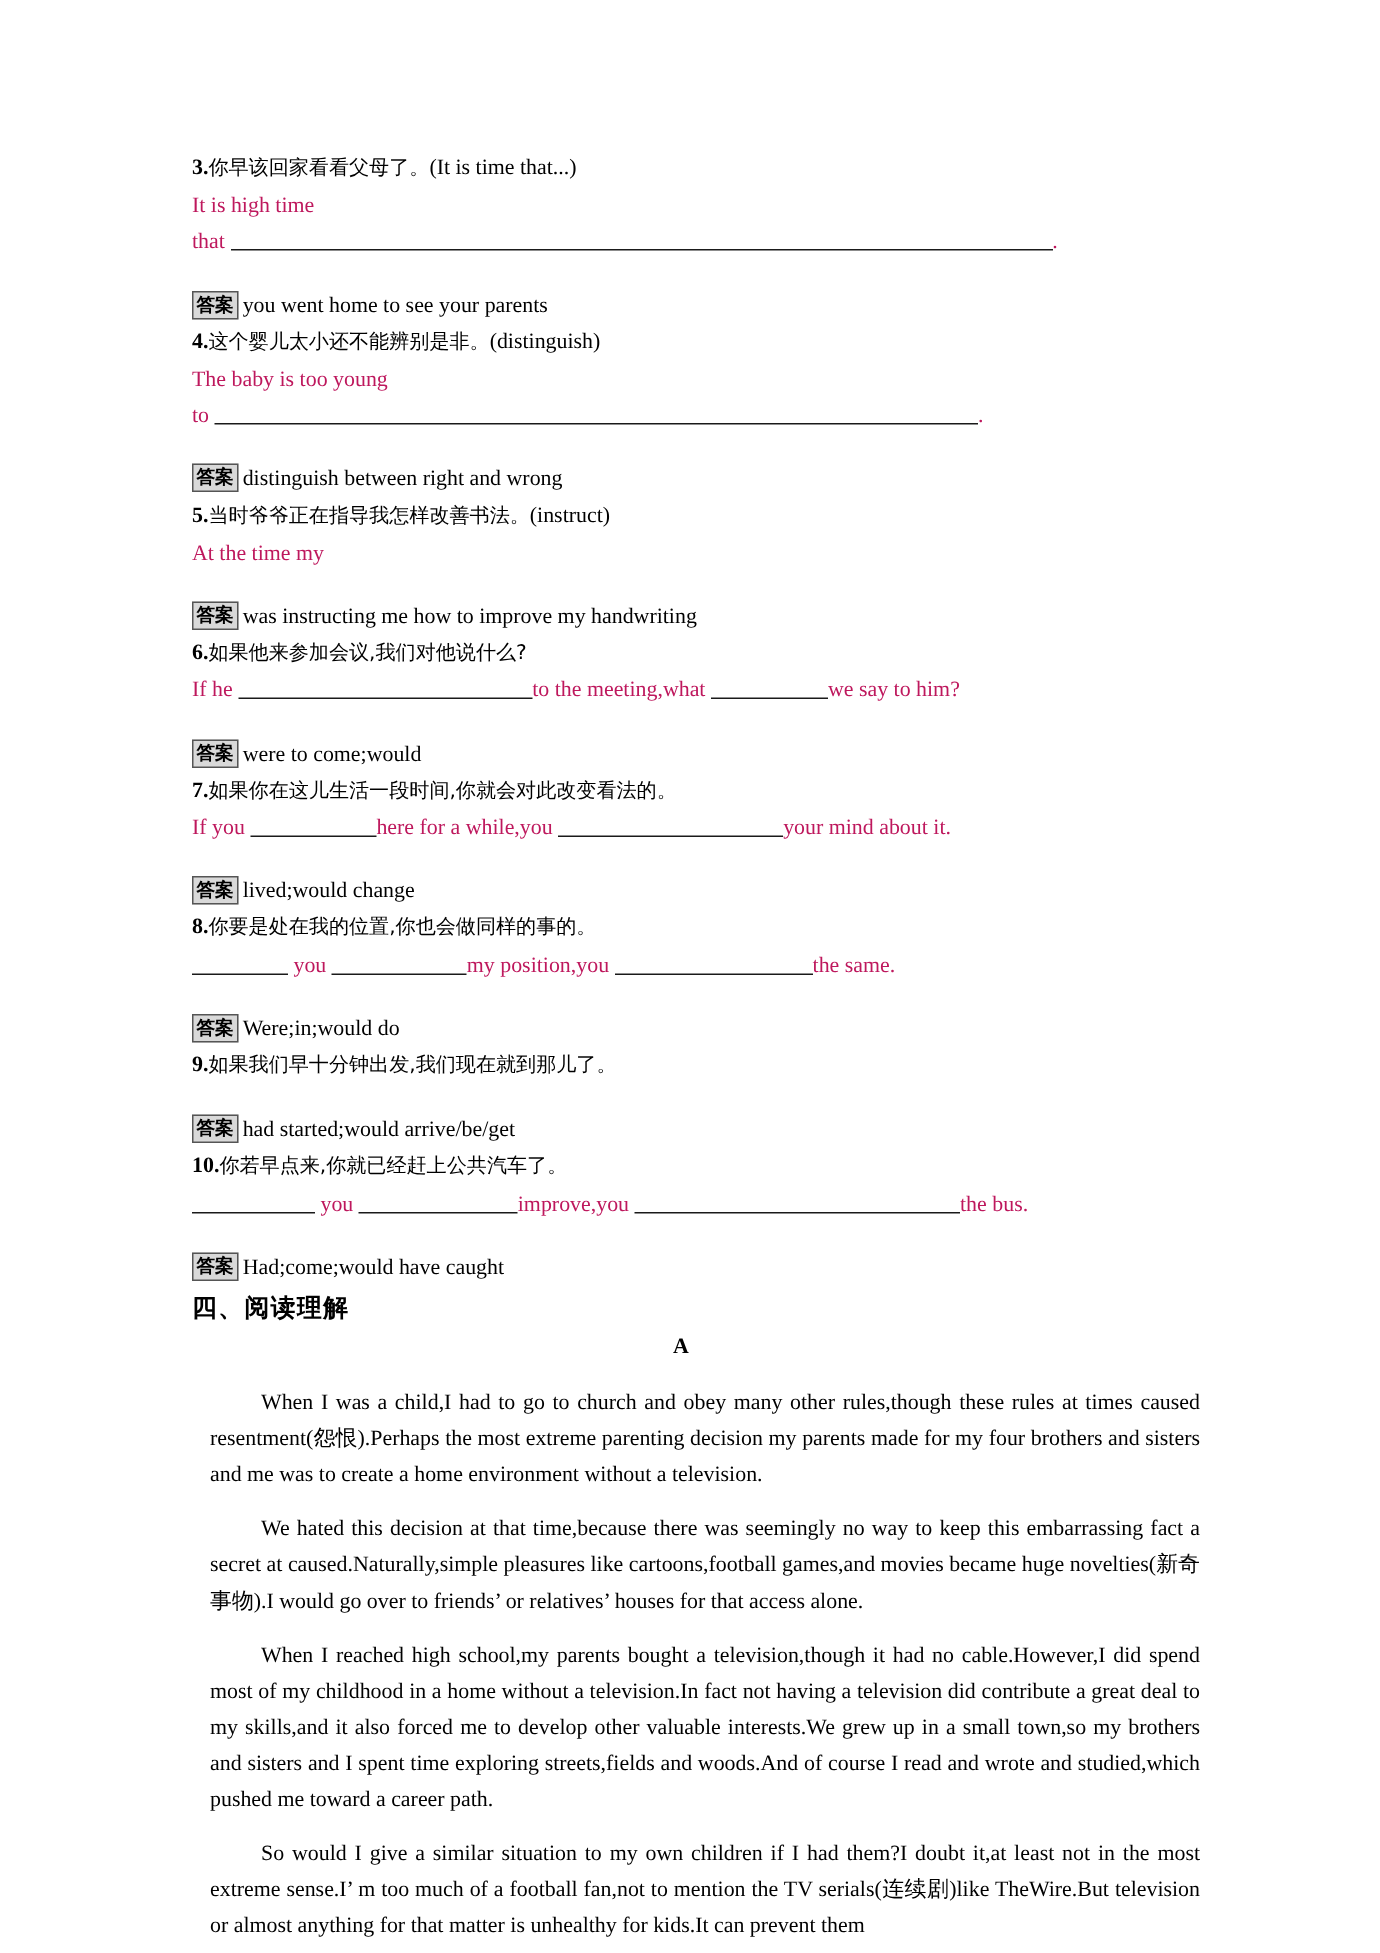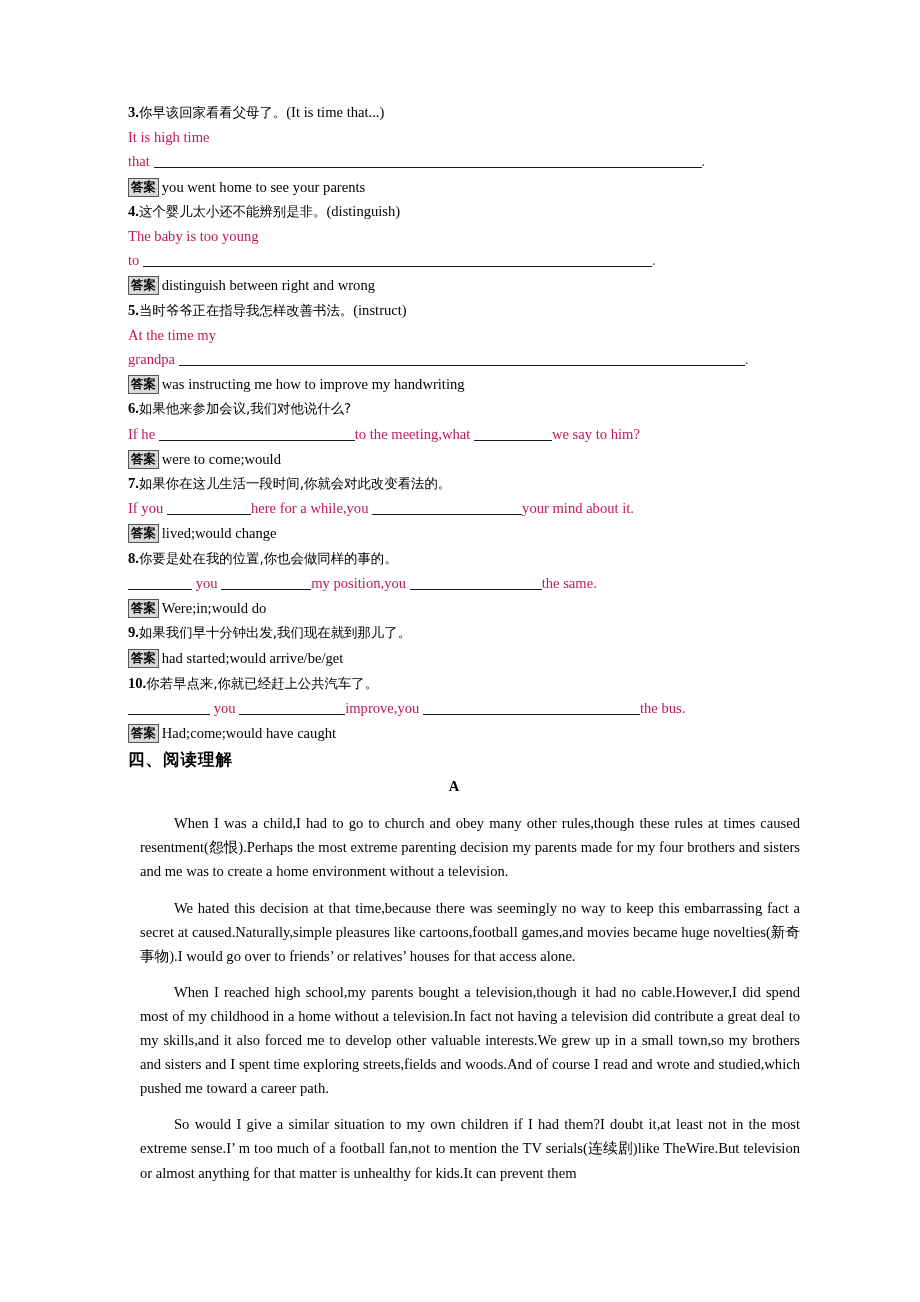--- a/index.html
+++ b/index.html
@@ -37,21 +37,21 @@
   .cn {
     font-family: "DejaVu Sans", "Liberation Sans", sans-serif;
     font-size: 13.4px;
   }
   
   .ans-line {
     font-size: 14.6px;
     line-height: 24.2px;
     white-space: nowrap;
     display: block;
-    margin-top: 1px;
+    margin-top: 18px;
   }
   .ans-tag {
     display: inline-block;
     background: #d9d9d9;
     border: 1px solid #555;
     font-family: "DejaVu Sans", "Liberation Sans", sans-serif;
     font-weight: bold;
     font-size: 12.4px;
     line-height: 14px;
     padding: 1px 2px 2px 2px;
@@ -108,21 +108,20 @@
       </div>
       <div class="exercise sp-q">
         <div class="q-title"><span class="q-num">4.</span><span class="cn">这个婴儿太小还不能辨别是非。</span><span>(distinguish)</span></div>
         <div class="line">The baby is too young</div>
         <div class="line"><span>to</span> <span class="blank" style="width: 509px;"></span><span>.</span></div>
         <div class="ans-line"><span class="ans-tag">答案</span><span class="ans-text">distinguish between right and wrong</span></div>
       </div>
       <div class="exercise sp-q">
         <div class="q-title"><span class="q-num">5.</span><span class="cn">当时爷爷正在指导我怎样改善书法。</span><span>(instruct)</span></div>
         <div class="line">At the time my</div>
-        <div class="line"><span>grandpa</span> <span class="blank" style="width: 566px;"></span><span>.</span></div>
         <div class="ans-line"><span class="ans-tag">答案</span><span class="ans-text">was instructing me how to improve my handwriting</span></div>
       </div>
       <div class="exercise sp-q">
         <div class="q-title"><span class="q-num">6.</span><span class="cn">如果他来参加会议,我们对他说什么?</span></div>
         <div class="line"><span>If he </span><span class="blank" style="width: 196px;"></span><span>to the meeting,what </span><span class="blank" style="width: 78px;"></span><span>we say to him?</span></div>
         <div class="ans-line"><span class="ans-tag">答案</span><span class="ans-text">were to come;would</span></div>
       </div>
       <div class="exercise sp-q">
         <div class="q-title"><span class="q-num">7.</span><span class="cn">如果你在这儿生活一段时间,你就会对此改变看法的。</span></div>
         <div class="line"><span>If you </span><span class="blank" style="width: 84px;"></span><span>here for a while,you </span><span class="blank" style="width: 150px;"></span><span>your mind about it.</span></div>

